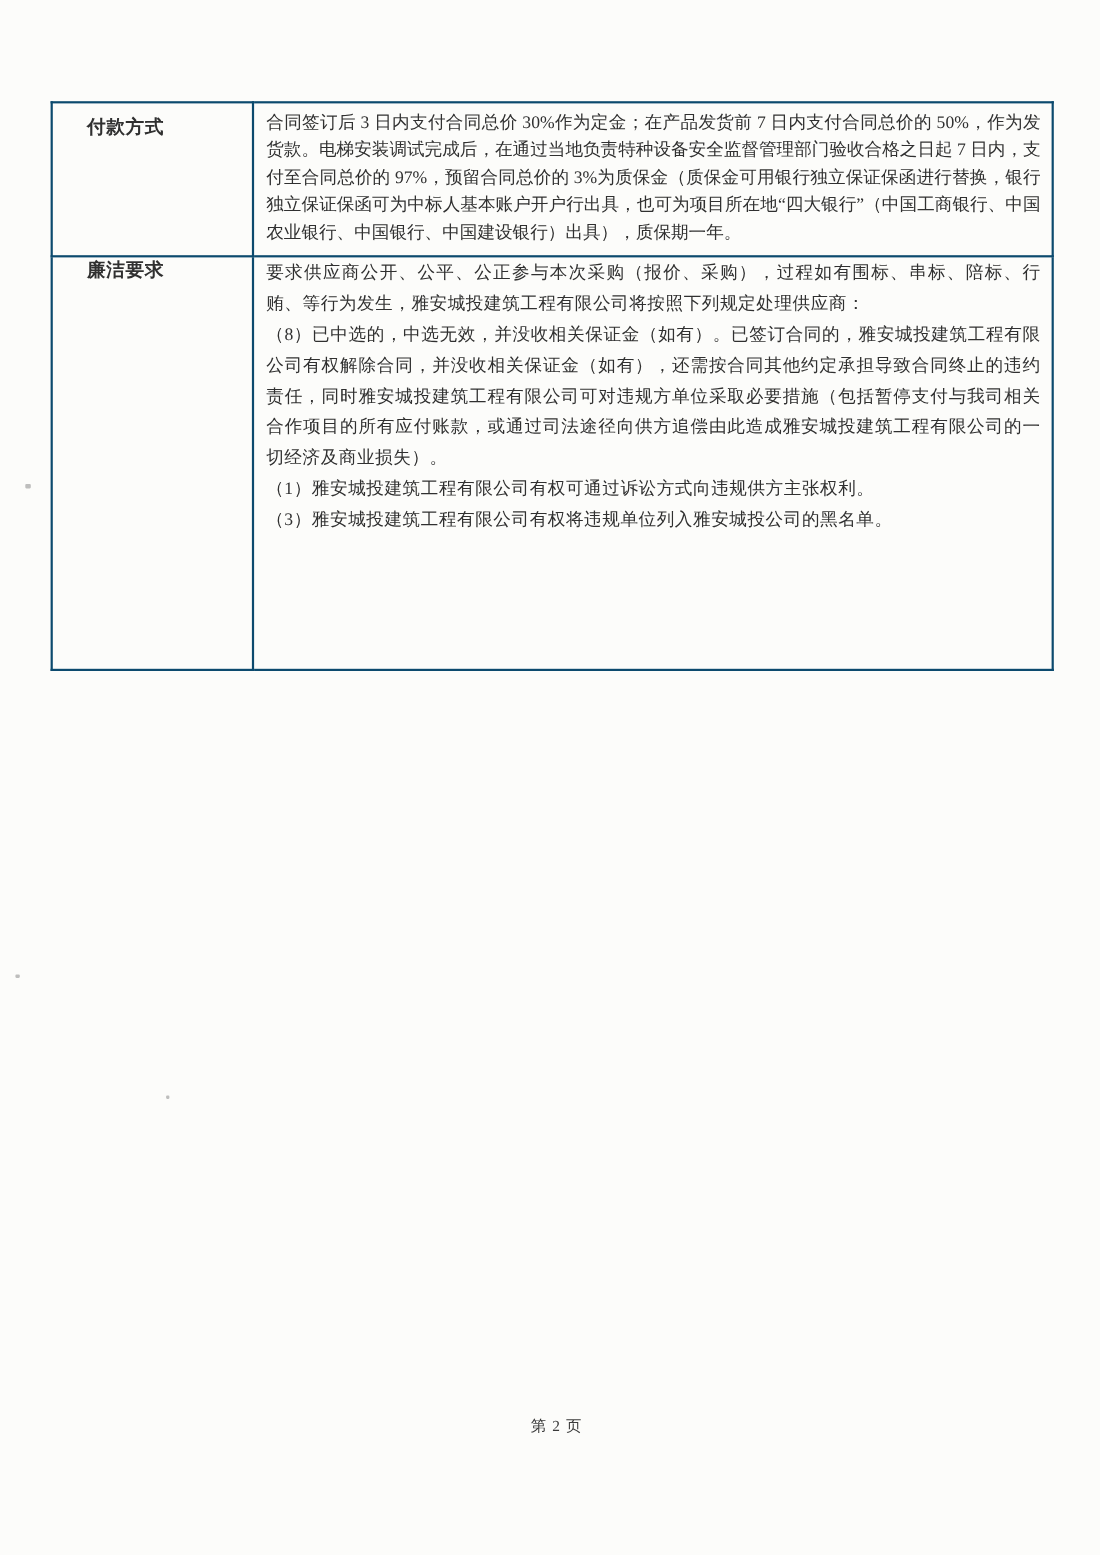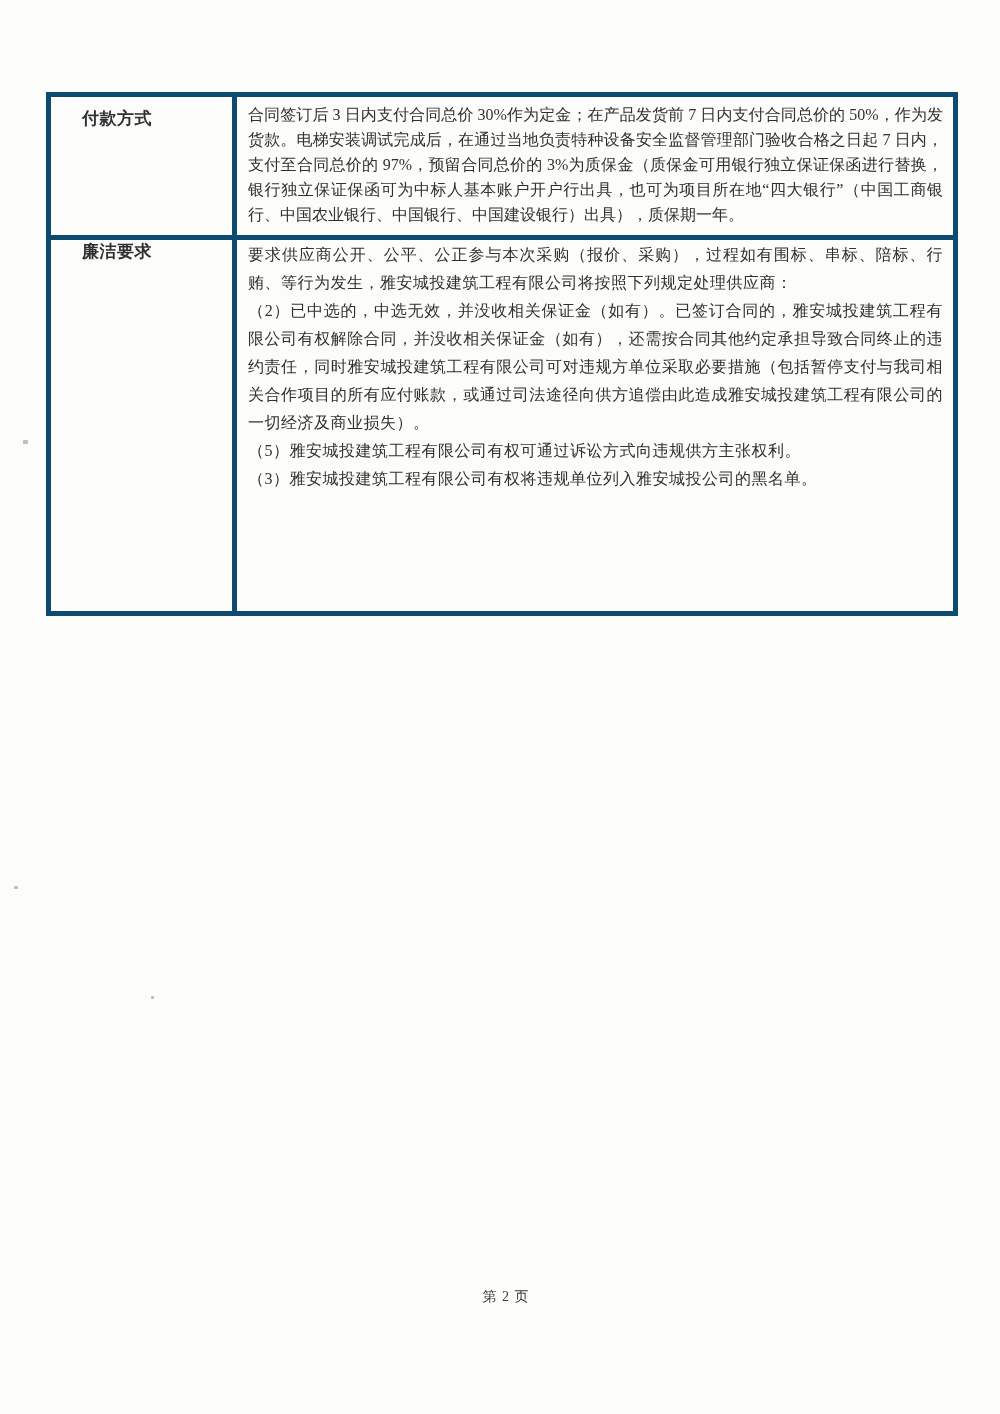--- a/index.html
+++ b/index.html
@@ -16,21 +16,21 @@
   }
   table.doc-table {
     position: absolute;
     left: 46px;
     top: 92px;
     width: 912px;
     border-collapse: collapse;
     table-layout: fixed;
   }
   .doc-table td {
-    border: 5px solid #0c4a6e;
+    border: 2px solid #0c4a6e;
     vertical-align: top;
     overflow: hidden;
   }
   .label-cell {
     width: 146px;
     font-weight: bold;
     font-size: 17px;
     padding: 0 4px 0 31px;
     letter-spacing: 0.5px;
     white-space: nowrap;
@@ -92,22 +92,22 @@
         <td class="content-cell row1-content">
           <p>合同签订后 3 日内支付合同总价 30%作为定金；在产品发货前 7 日内支付合同总价的 50%，作为发货款。电梯安装调试完成后，在通过当地负责特种设备安全监督管理部门验收合格之日起 7 日内，支付至合同总价的 97%，预留合同总价的 3%为质保金（质保金可用银行独立保证保函进行替换，银行独立保证保函可为中标人基本账户开户行出具，也可为项目所在地“四大银行”（中国工商银行、中国农业银行、中国银行、中国建设银行）出具），质保期一年。</p>
         </td>
       </tr>
       <tr class="row2">
         <td class="label-cell label-middle">
           <span>廉洁要求</span>
         </td>
         <td class="content-cell row2-content">
           <p>要求供应商公开、公平、公正参与本次采购（报价、采购），过程如有围标、串标、陪标、行贿、等行为发生，雅安城投建筑工程有限公司将按照下列规定处理供应商：</p>
-          <p>（2）已中选的，中选无效，并没收相关保证金（如有）。已签订合同的，雅安城投建筑工程有限公司有权解除合同，并没收相关保证金（如有），还需按合同其他约定承担导致合同终止的违约责任，同时雅安城投建筑工程有限公司可对违规方单位采取必要措施（包括暂停支付与我司相关合作项目的所有应付账款，或通过司法途径向供方追偿由此造成雅安城投建筑工程有限公司的一切经济及商业损失）。</p>
-          <p>（5）雅安城投建筑工程有限公司有权可通过诉讼方式向违规供方主张权利。</p>
+          <p>（8）已中选的，中选无效，并没收相关保证金（如有）。已签订合同的，雅安城投建筑工程有限公司有权解除合同，并没收相关保证金（如有），还需按合同其他约定承担导致合同终止的违约责任，同时雅安城投建筑工程有限公司可对违规方单位采取必要措施（包括暂停支付与我司相关合作项目的所有应付账款，或通过司法途径向供方追偿由此造成雅安城投建筑工程有限公司的一切经济及商业损失）。</p>
+          <p>（1）雅安城投建筑工程有限公司有权可通过诉讼方式向违规供方主张权利。</p>
           <p>（3）雅安城投建筑工程有限公司有权将违规单位列入雅安城投公司的黑名单。</p>
         </td>
       </tr>
     </tbody>
   </table>
 
   <div class="page-footer">第 2 页</div>
 
   <div class="speckle s1"></div>
   <div class="speckle s2"></div>

